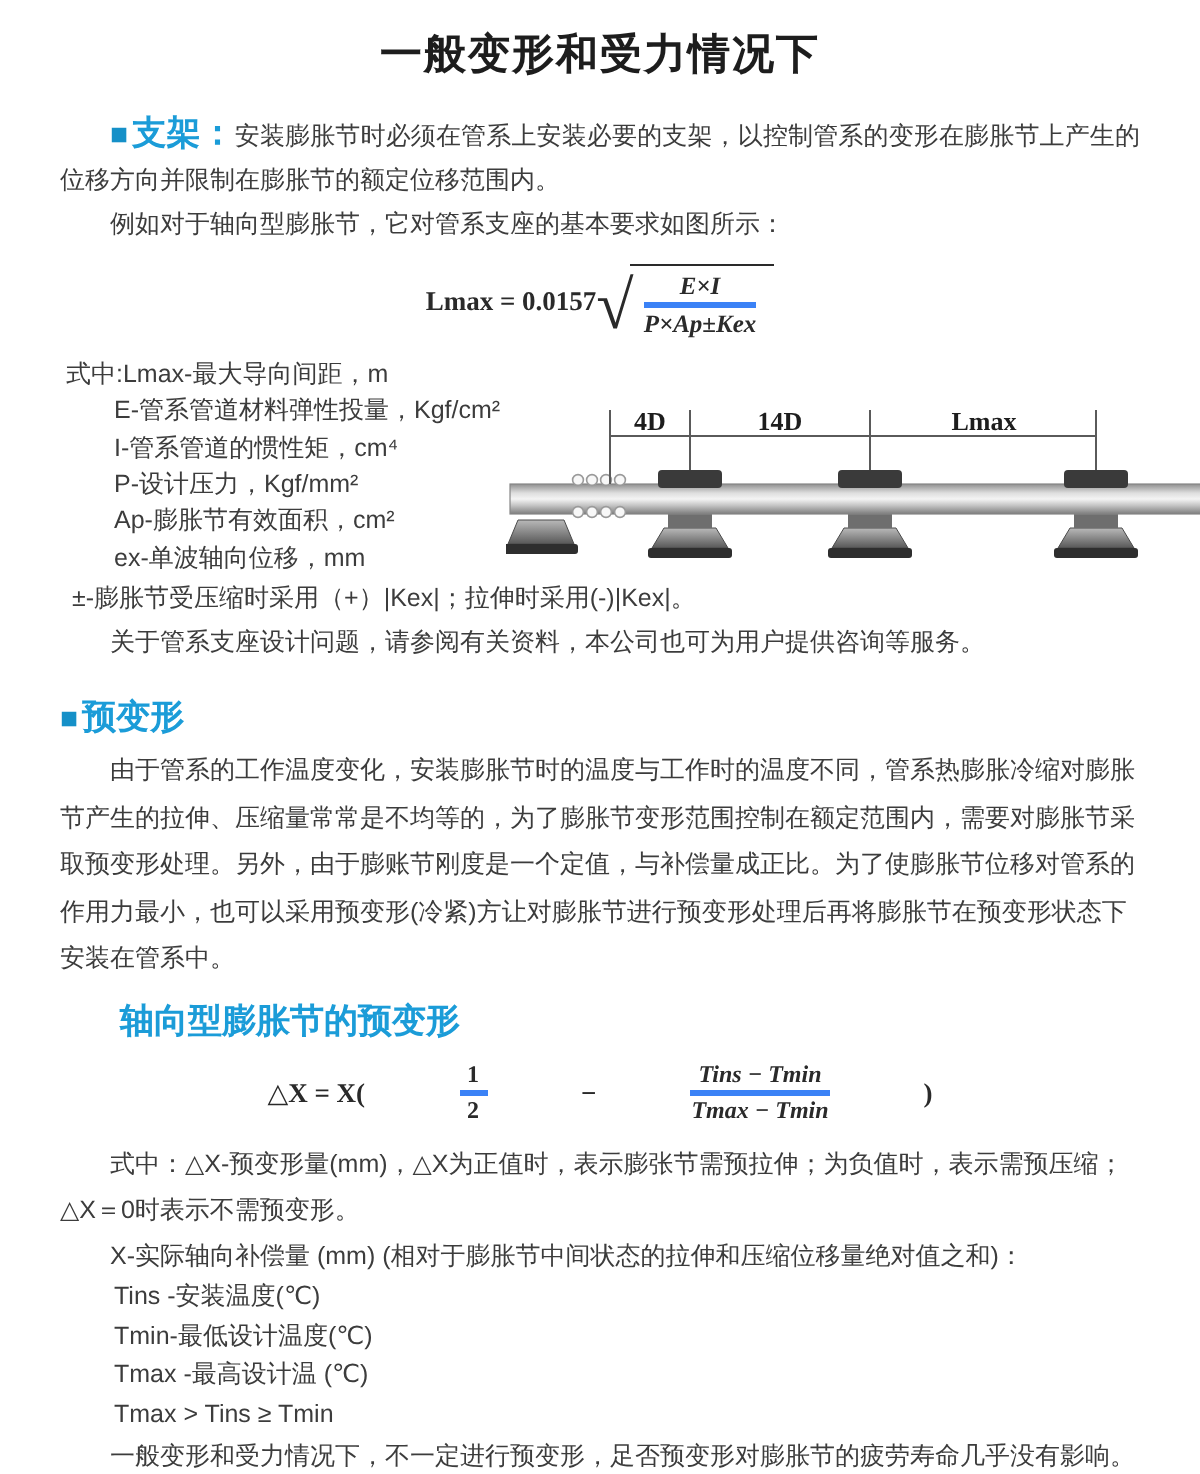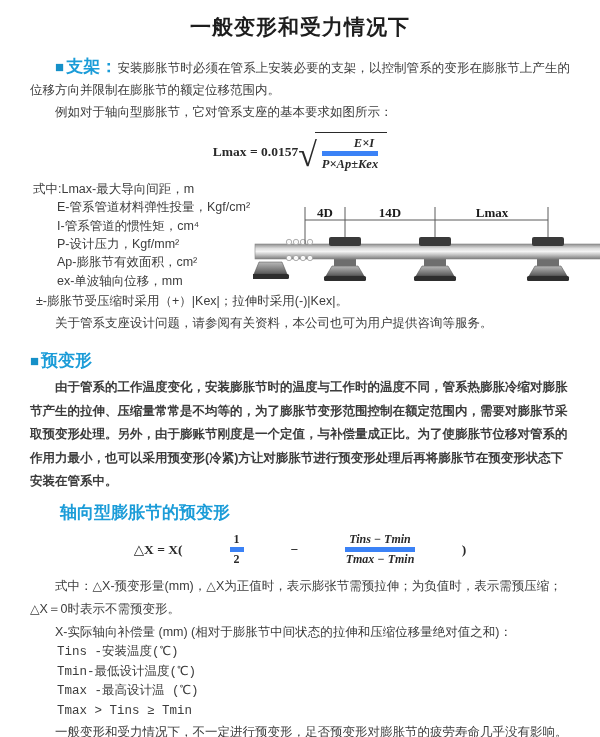--- a/index.html
+++ b/index.html
@@ -11,39 +11,39 @@
   .indent{text-indent:25px;}
   .sec-head{color:#1b9cd8;font-weight:bold;font-size:17px;}
   .sq{color:#1590c8;font-size:15px;margin-right:2px;}
   .blue-sub{color:#1b9cd8;font-weight:bold;font-size:17px;}
   
   .formula{font-family:"Liberation Serif","DejaVu Serif",serif;font-size:13.5px;color:#2a2a2a;
            display:flex;align-items:center;justify-content:center;width:fit-content;margin:0 auto;}
   .f-bold{font-weight:bold;}
   .it{font-style:italic;}
   .frac{display:inline-flex;flex-direction:column;text-align:center;vertical-align:middle;font-size:12px;line-height:1.15;margin:0 3px;}
-  .frac .num{border-bottom:5px solid #3b82f6;padding:0 4px 1px 4px;text-align:right;}
+  .frac .num{border-bottom:3px solid #3b82f6;padding:0 4px 1px 4px;}
   .frac .den{padding-top:1px;}
   .sqrt-sign{font-size:34px;font-weight:normal;line-height:0;transform:translateY(3px);}
   .radicand{border-top:1.5px solid #2a2a2a;padding:3px 6px 0 4px;margin-left:-2px;}
   .radicand .frac{font-size:12.5px;}
   
   .twocol{position:relative;margin-top:8px;}
   .defs{font-size:12.5px;line-height:18.4px;}
   .defs .d0{padding-left:3px;}
   .defs .di{padding-left:27px;}
   .diagram{position:absolute;left:223px;top:24px;}
   .sign-note{font-size:12.5px;line-height:20px;padding-left:6px;margin-top:1px;}
   .service-note{font-size:12.5px;line-height:20px;text-indent:25px;margin-top:2px;}
   .preform-head{margin-top:16px;margin-bottom:4px;}
-  .preform-para{font-size:12.5px;line-height:23.5px;font-weight:bold;}
+  .preform-para{font-size:12.5px;line-height:23.5px;}
   .axial-head{margin:7px 0 6px 30px;}
   .where-para{font-size:12.5px;line-height:22.5px;margin-top:8px;}
   .xline{font-size:12.5px;line-height:21px;margin-left:25px;margin-top:2px;}
-  .tline{font-size:12.5px;line-height:19.5px;margin-left:27px;font-family:Liberation Mono, monospace;}
+  .tline{font-size:12.5px;line-height:19.5px;margin-left:27px;}
   .gen-note{font-size:12.5px;line-height:21px;text-indent:25px;margin-top:1px;}
   .formula-ax{margin:9px auto 2px auto;gap:44px;}
   .formula-lmax{margin:9px auto 2px auto;}
 </style>
 </head>
 <body>
 
 <div class="page">
 
   <h1 class="title">一般变形和受力情况下</h1>

